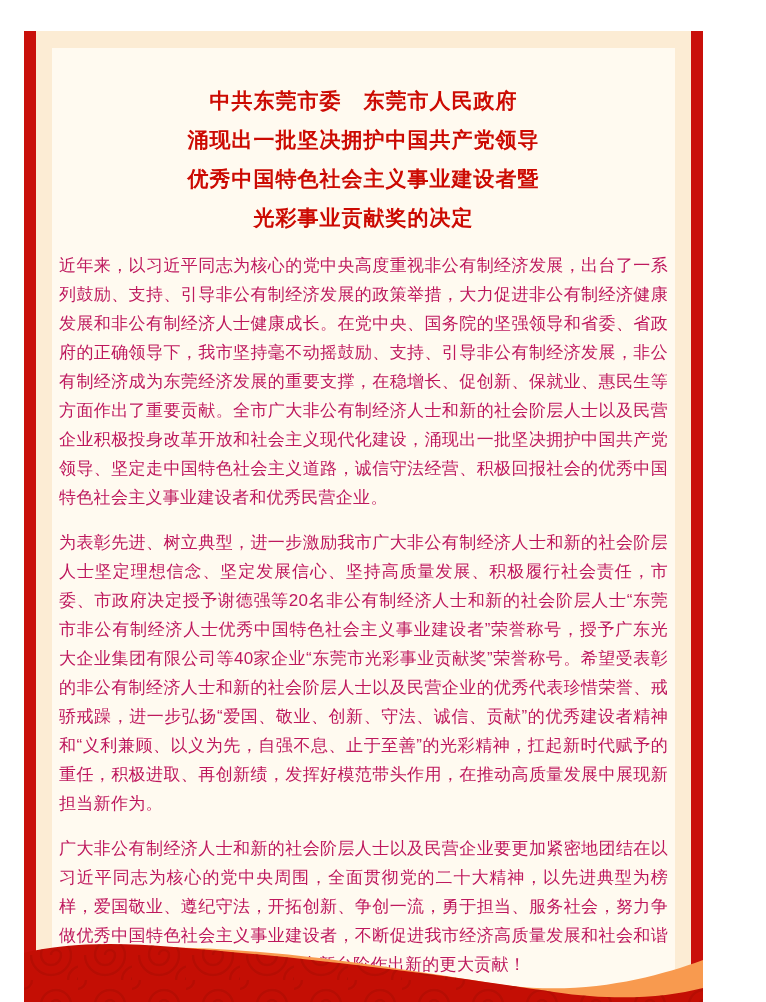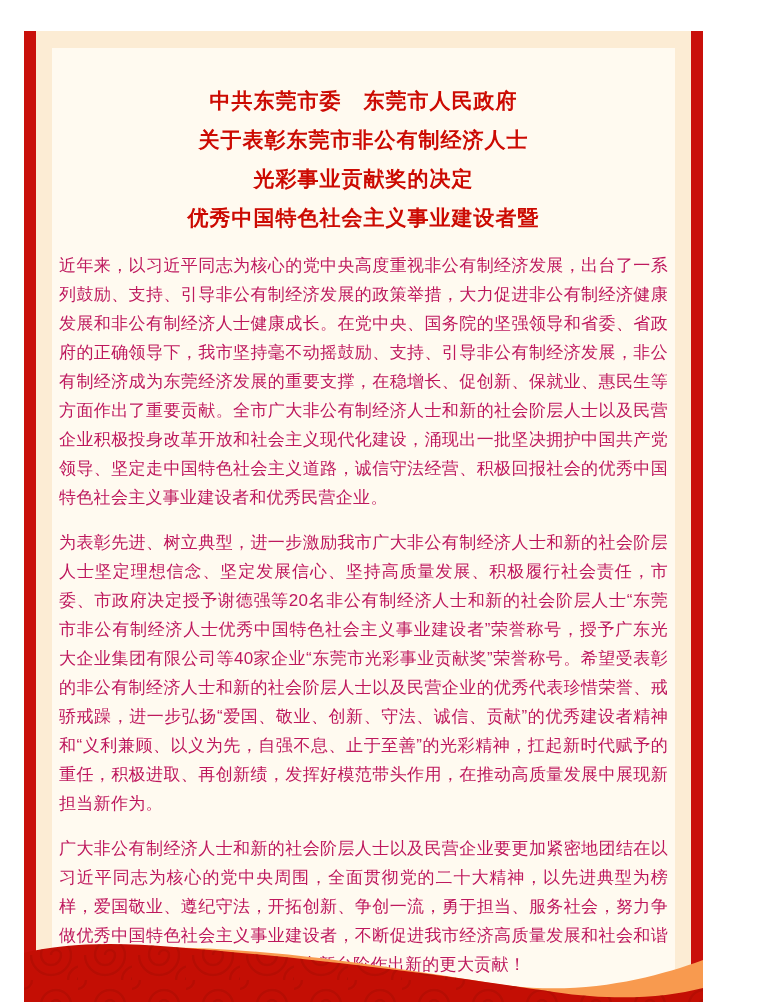--- a/index.html
+++ b/index.html
@@ -83,23 +83,23 @@
 <div class="page">
   <div class="card">
 
     <div class="edge left"></div>
     <div class="edge right"></div>
 
     <div class="inner">
 
       <div class="title-block">
         <div class="title-line">中共东莞市委　东莞市人民政府</div>
-        <div class="title-line">关于表彰东莞市非公有制经济人士</div>
+        <div class="title-line">涌现出一批坚决拥护中国共产党领导</div>
+        <div class="title-line">优秀中国特色社会主义事业建设者暨</div>
         <div class="title-line">光彩事业贡献奖的决定</div>
-        <div class="title-line">优秀中国特色社会主义事业建设者暨</div>
       </div>
 
       <div class="paras">
         <p>近年来，以习近平同志为核心的党中央高度重视非公有制经济发展，出台了一系列鼓励、支持、引导非公有制经济发展的政策举措，大力促进非公有制经济健康发展和非公有制经济人士健康成长。在党中央、国务院的坚强领导和省委、省政府的正确领导下，我市坚持毫不动摇鼓励、支持、引导非公有制经济发展，非公有制经济成为东莞经济发展的重要支撑，在稳增长、促创新、保就业、惠民生等方面作出了重要贡献。全市广大非公有制经济人士和新的社会阶层人士以及民营企业积极投身改革开放和社会主义现代化建设，涌现出一批坚决拥护中国共产党领导、坚定走中国特色社会主义道路，诚信守法经营、积极回报社会的优秀中国特色社会主义事业建设者和优秀民营企业。</p>
         <p>为表彰先进、树立典型，进一步激励我市广大非公有制经济人士和新的社会阶层人士坚定理想信念、坚定发展信心、坚持高质量发展、积极履行社会责任，市委、市政府决定授予谢德强等20名非公有制经济人士和新的社会阶层人士“东莞市非公有制经济人士优秀中国特色社会主义事业建设者”荣誉称号，授予广东光大企业集团有限公司等40家企业“东莞市光彩事业贡献奖”荣誉称号。希望受表彰的非公有制经济人士和新的社会阶层人士以及民营企业的优秀代表珍惜荣誉、戒骄戒躁，进一步弘扬“爱国、敬业、创新、守法、诚信、贡献”的优秀建设者精神和“义利兼顾、以义为先，自强不息、止于至善”的光彩精神，扛起新时代赋予的重任，积极进取、再创新绩，发挥好模范带头作用，在推动高质量发展中展现新担当新作为。</p>
         <p>广大非公有制经济人士和新的社会阶层人士以及民营企业要更加紧密地团结在以习近平同志为核心的党中央周围，全面贯彻党的二十大精神，以先进典型为榜样，爱国敬业、遵纪守法，开拓创新、争创一流，勇于担当、服务社会，努力争做优秀中国特色社会主义事业建设者，不断促进我市经济高质量发展和社会和谐稳定，为推动东莞高质量发展再上新台阶作出新的更大贡献！</p>
       </div>
 
     </div>
 

